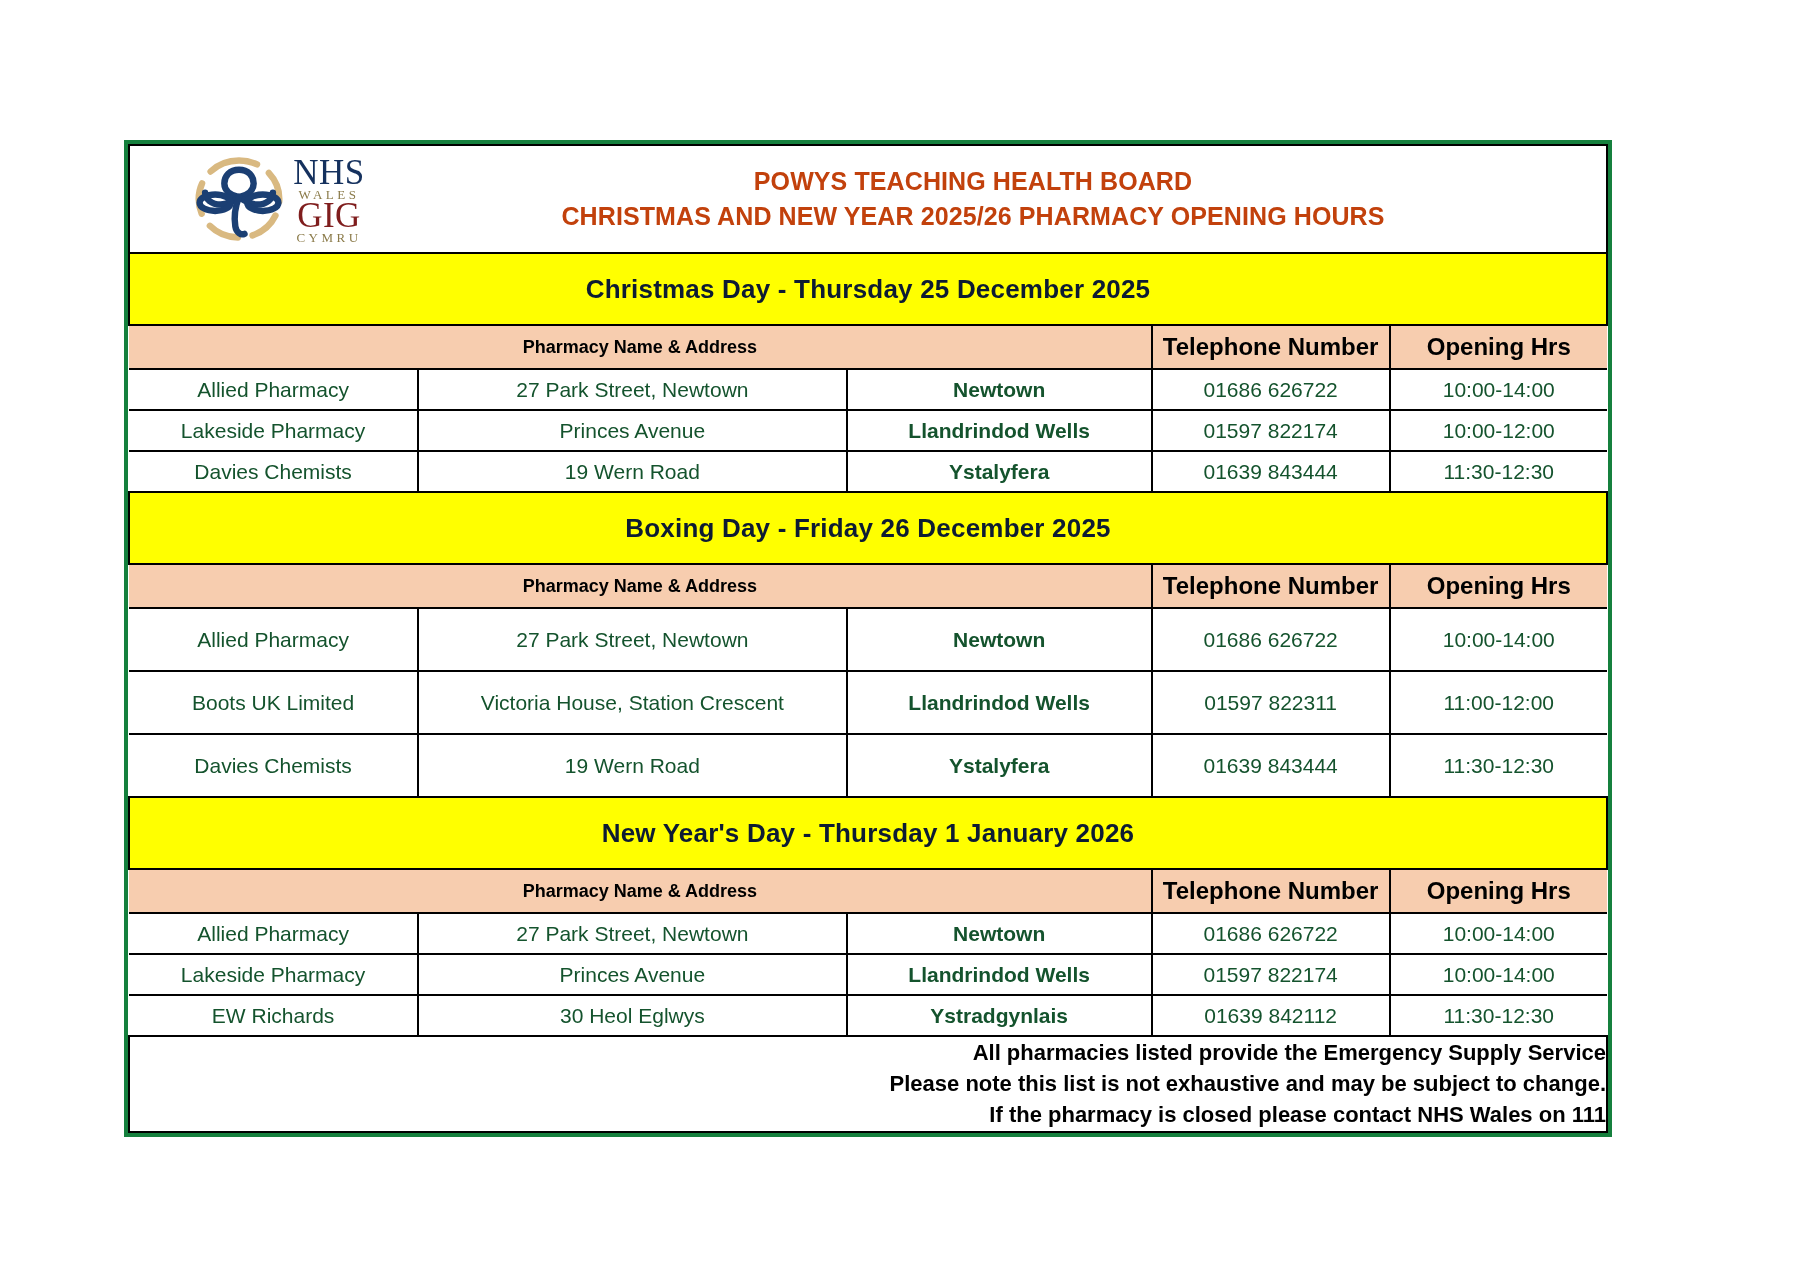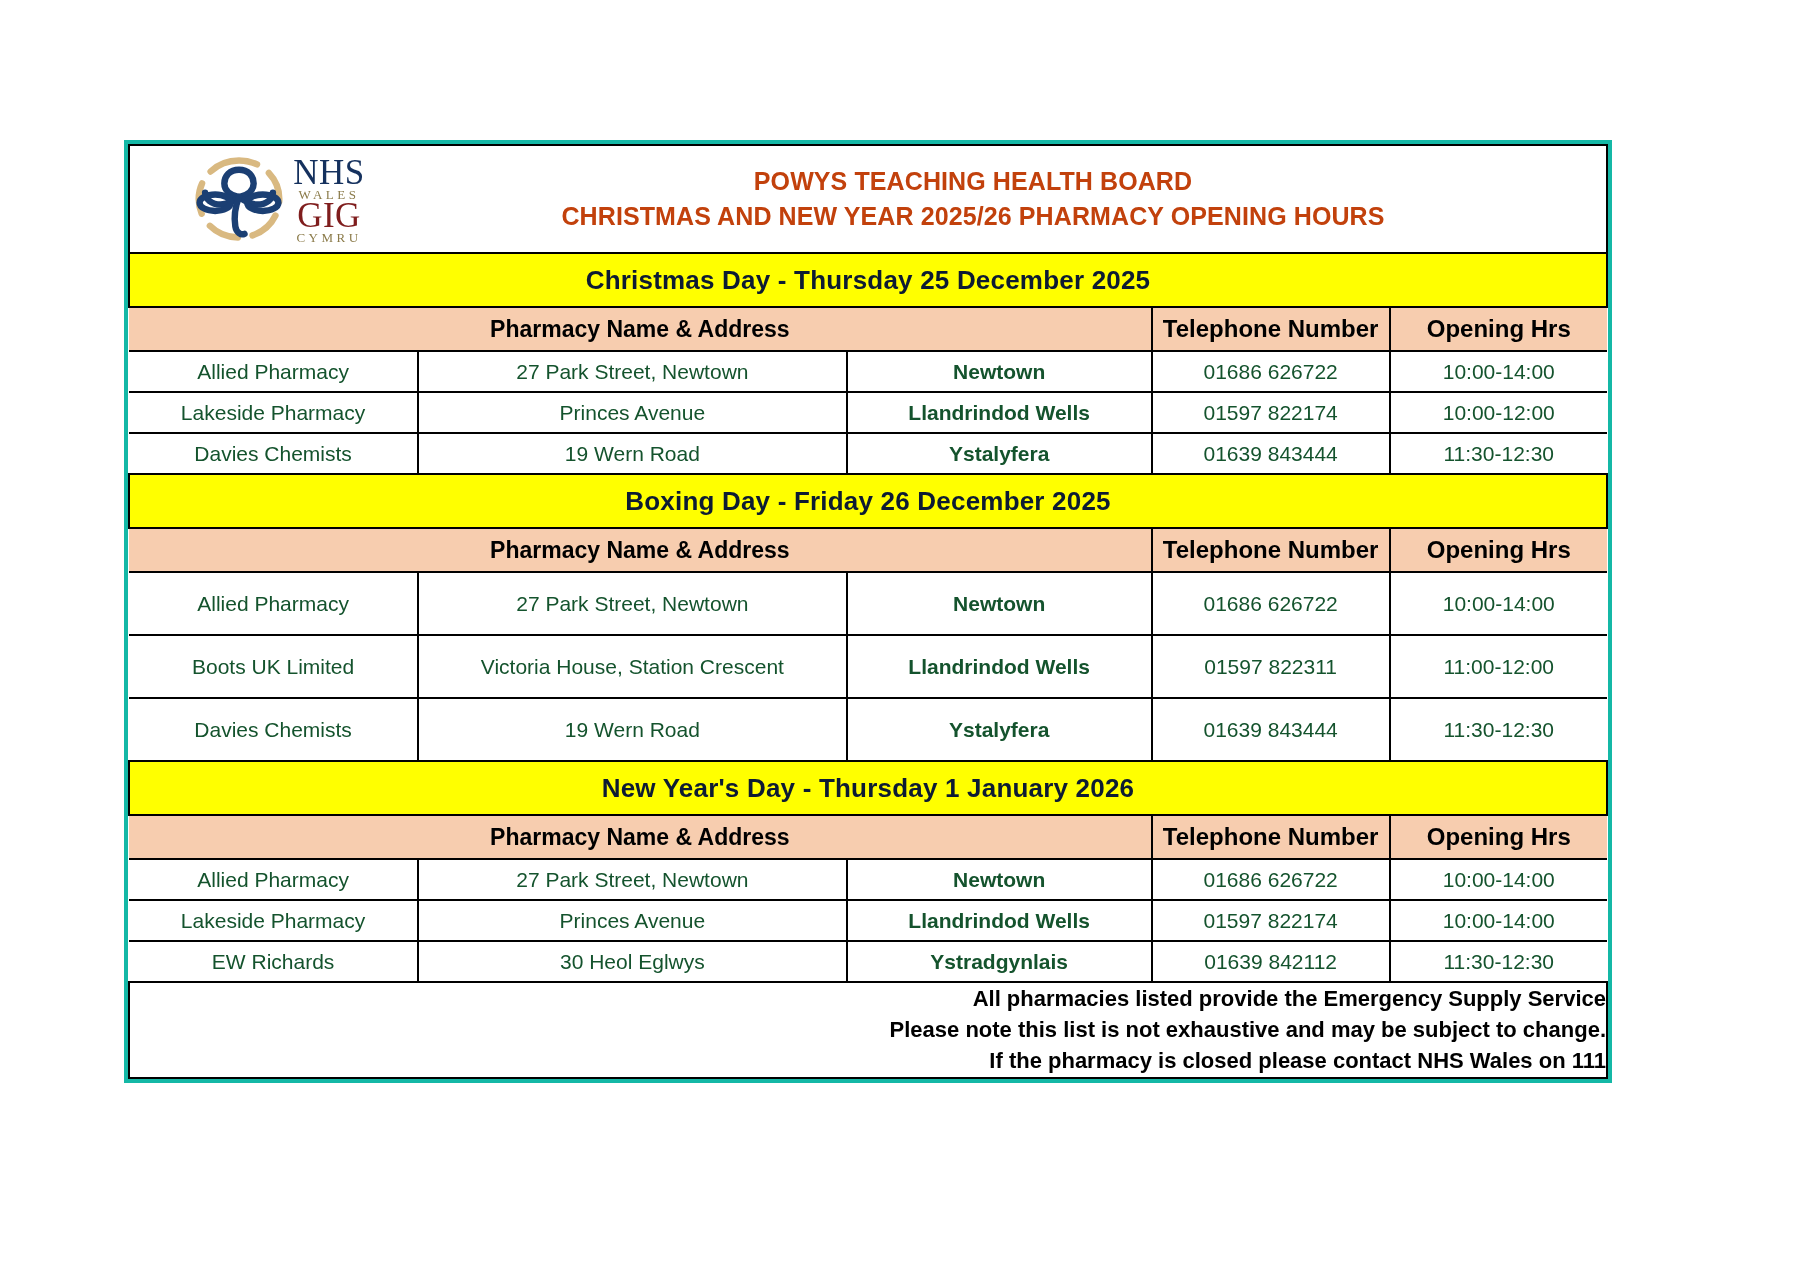--- a/index.html
+++ b/index.html
@@ -20,21 +20,21 @@
     height: 1280px;
     background: #ffffff;
     box-sizing: border-box;
   }
 
   .sheet {
     position: absolute;
     left: 124px;
     top: 140px;
     width: 1488px;
-    border: 4px solid #14b8a6;
+    border: 4px solid #15803d;
     box-sizing: border-box;
     background: #ffffff;
   }
 
   table.grid {
     width: 100%;
     border-collapse: collapse;
     table-layout: fixed;
   }
   table.grid td {
@@ -124,42 +124,42 @@
     letter-spacing: 0.1px;
   }
 
   
   .day-banner td {
     background: #ffff00;
     border-left: none;
     border-right: none;
     border-top: 3px solid #000000;
     border-bottom: 3px solid #000000;
-    height: 54px;
+    height: 72px;
     text-align: center;
   }
   .day-banner .day-text {
     font-size: 26px;
     font-weight: bold;
     color: #0d1b33;
     letter-spacing: 0.2px;
   }
 
   
   .col-head td {
     background: #f7cdaf;
     height: 44px;
     text-align: center;
     font-weight: bold;
     color: #000000;
     border-top: 2px solid #000000;
     border-bottom: 2px solid #000000;
   }
   .col-head td.pn {
-    font-size: 23px;
+    font-size: 18px;
   }
   .col-head td.tel,
   .col-head td.hrs {
     font-size: 24px;
   }
   .col-head td:first-child { border-left: none; }
   .col-head td:last-child  { border-right: none; }
 
   
   .data-row td {

